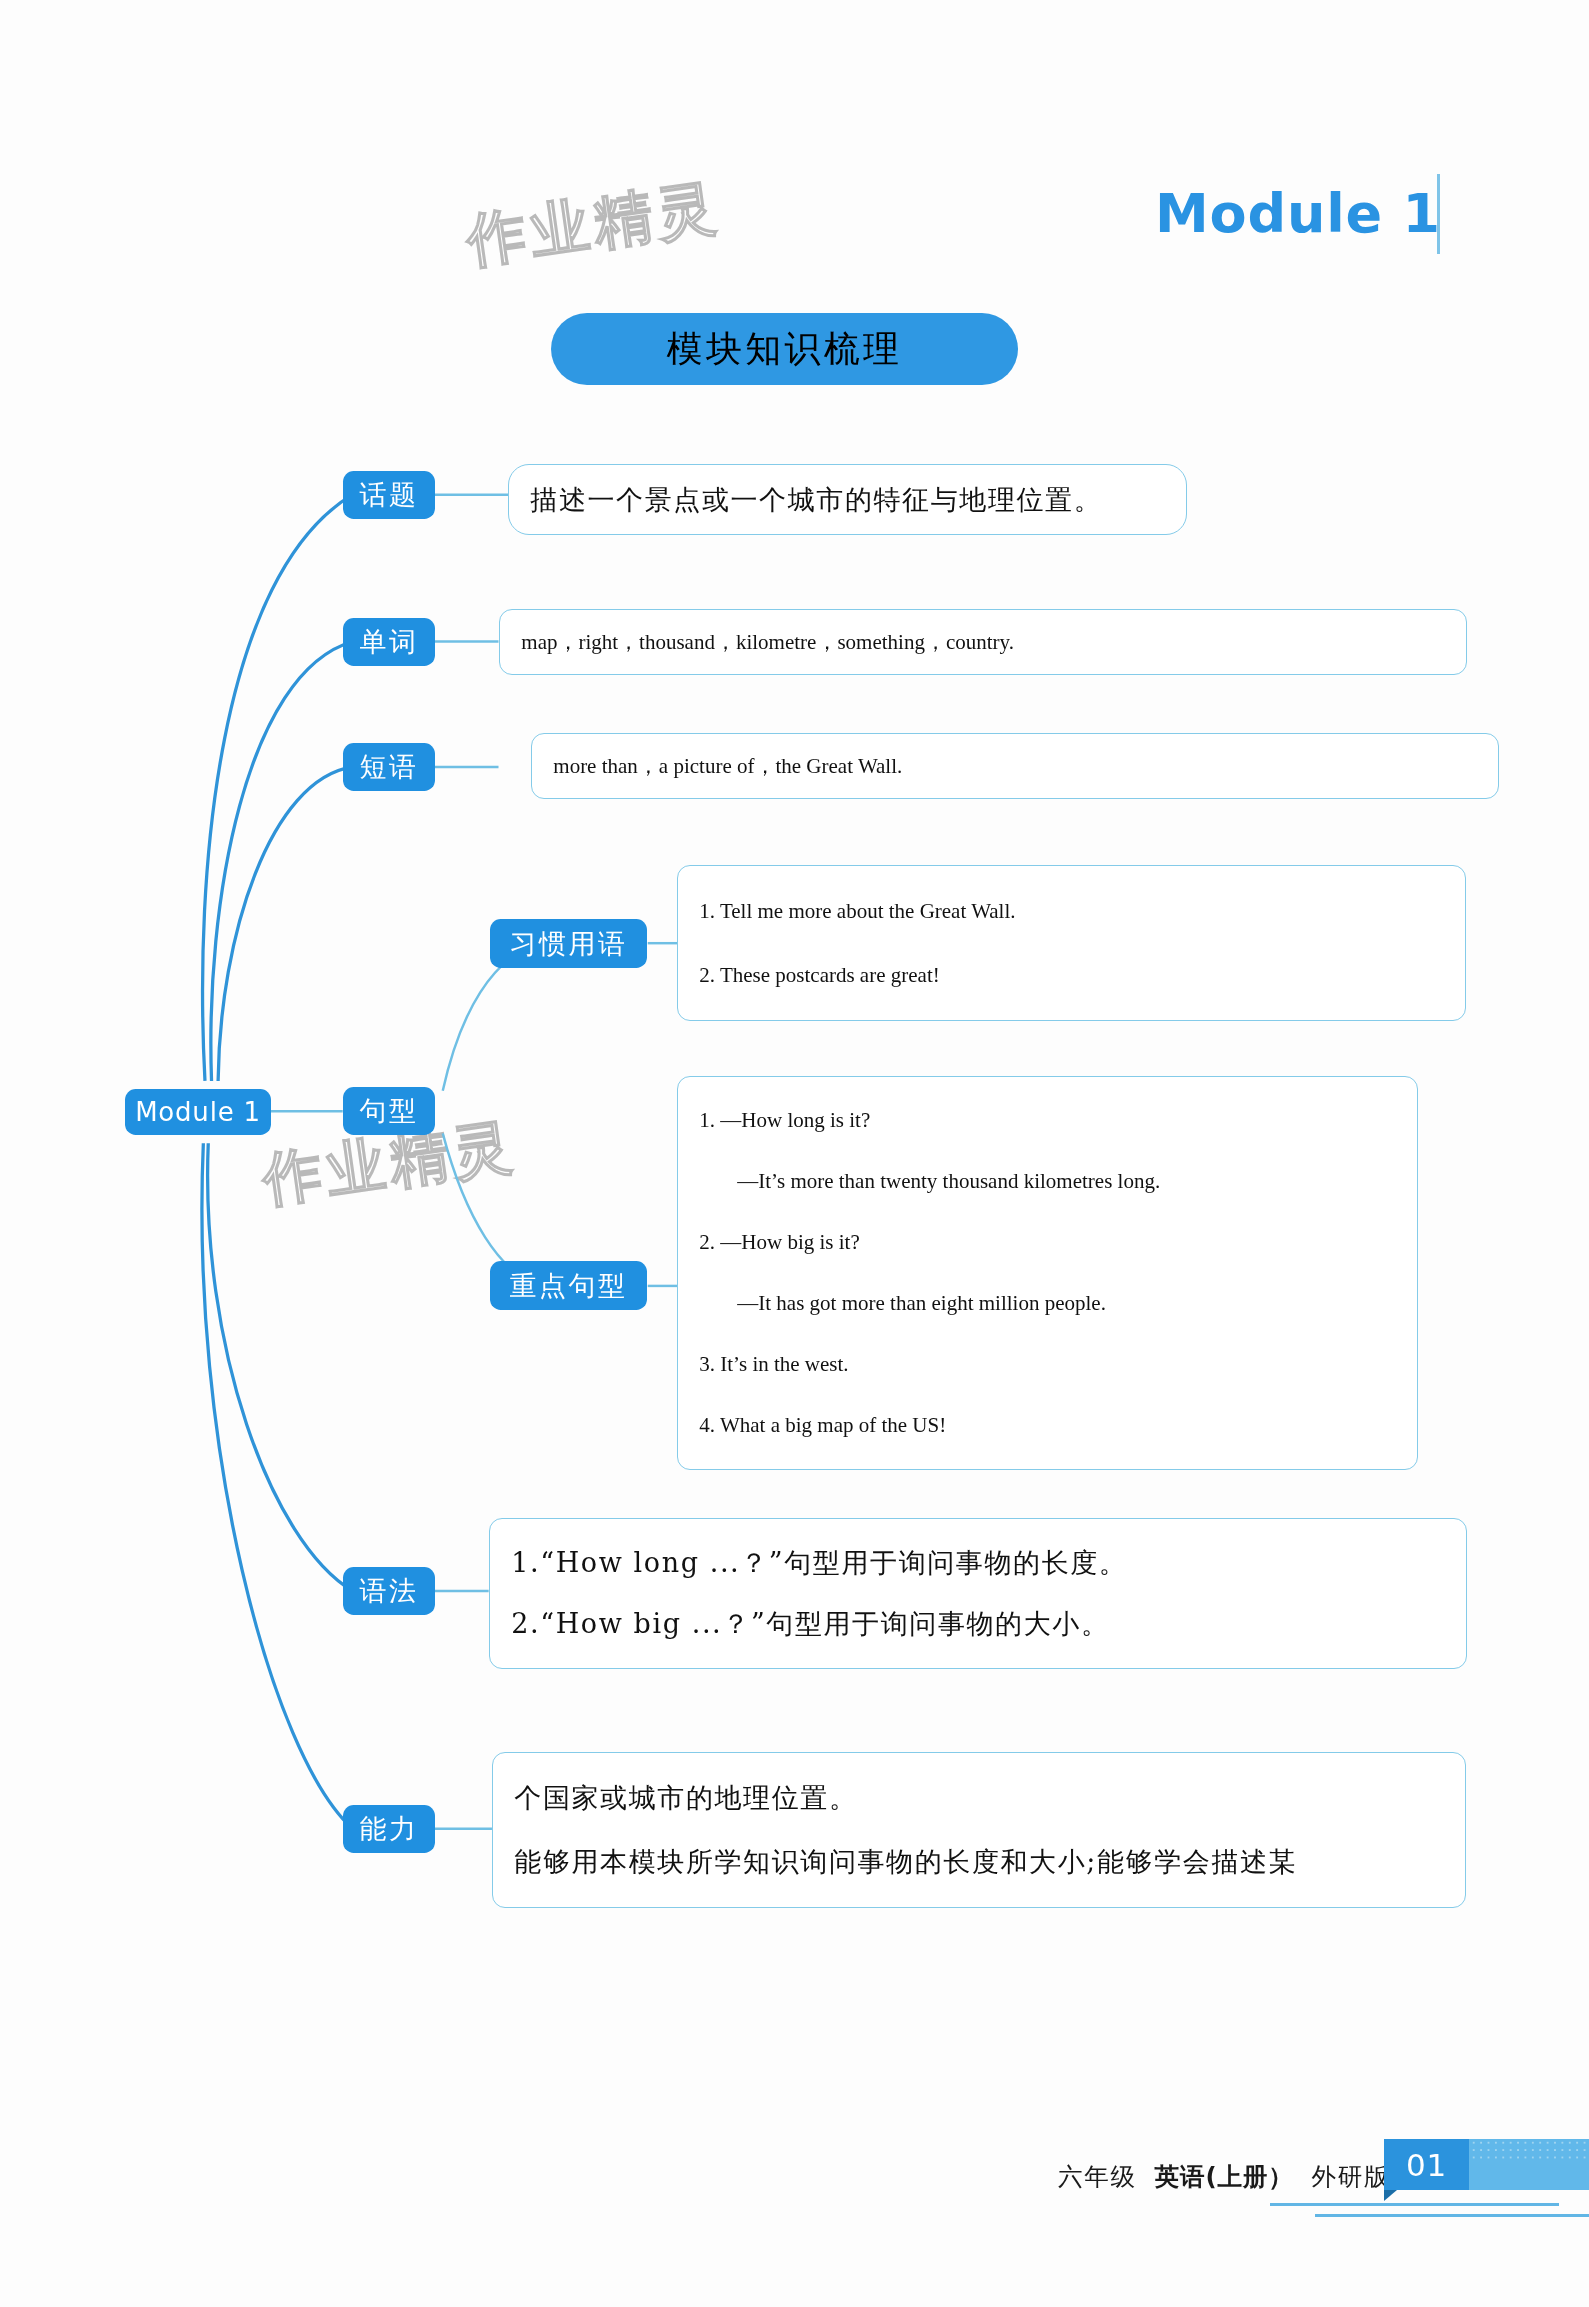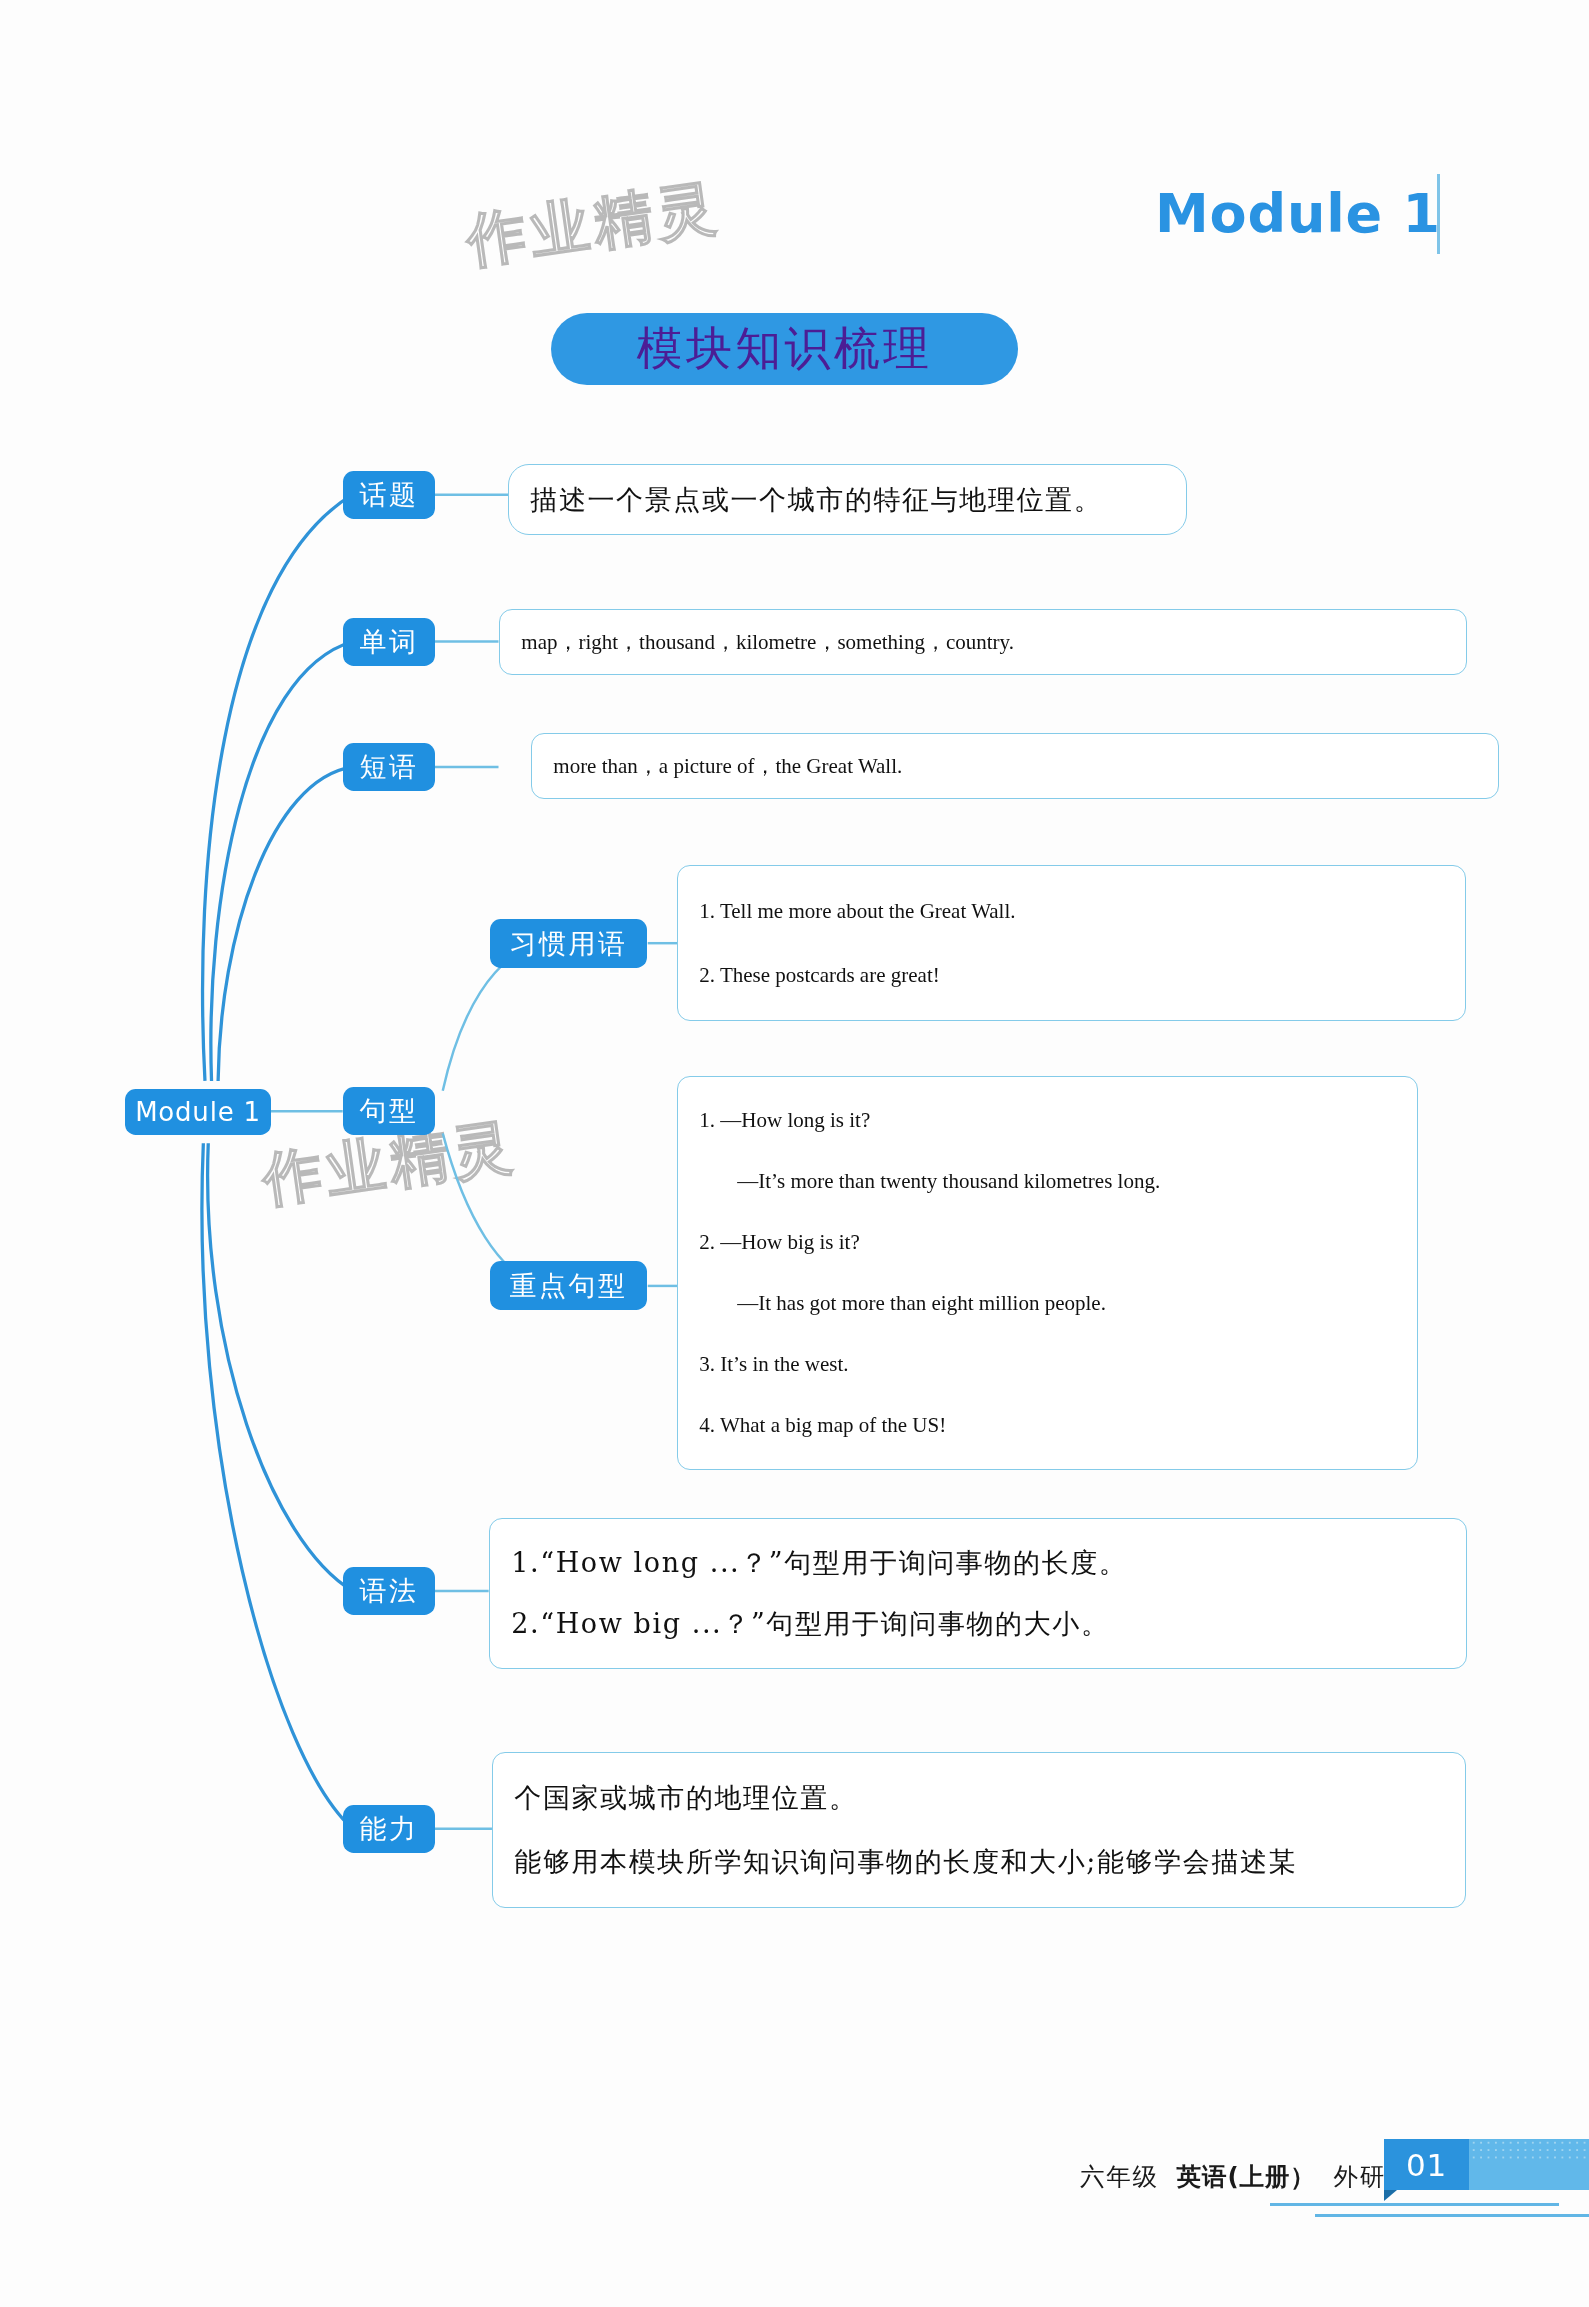--- a/index.html
+++ b/index.html
@@ -34,22 +34,22 @@
   }
 
   
   #title-pill {
     position: absolute;
     left: 551px; top: 313px;
     width: 467px; height: 72px;
     background: #2f98e3;
     border-radius: 36px;
     display: flex; align-items: center; justify-content: center;
-    color: #4c1d95;
-    font-size: 46px;
+    color: #000000;
+    font-size: 36px;
     letter-spacing: 3.3px;
     font-family: "DejaVu Sans", sans-serif;
   }
 
   
   #wires {
     position: absolute; left: 0; top: 0;
     width: 1589px; height: 2307px;
     pointer-events: none;
   }
@@ -104,21 +104,21 @@
   
   #footer {
     position: absolute;
     left: 1058px; top: 2160px;
     display: flex; align-items: baseline;
     font-family: "DejaVu Sans", sans-serif;
     font-size: 24.6px;
     color: #1a1a1a;
     white-space: nowrap;
   }
-  #footer .grade   { letter-spacing: 1.6px; margin-left: 22px; }
+  #footer .grade   { letter-spacing: 1.6px; }
   #footer .subject { font-weight: bold; margin-left: 18px; letter-spacing: 0.8px; }
   #footer .edition { margin-left: 18px; letter-spacing: 1.6px; }
 
   #page-ribbon {
     position: absolute;
     left: 1384px; top: 2139px;
     width: 85px; height: 51px;
     background: #2b93dd;
     display: flex; align-items: center; justify-content: center;
     color: #ffffff;

